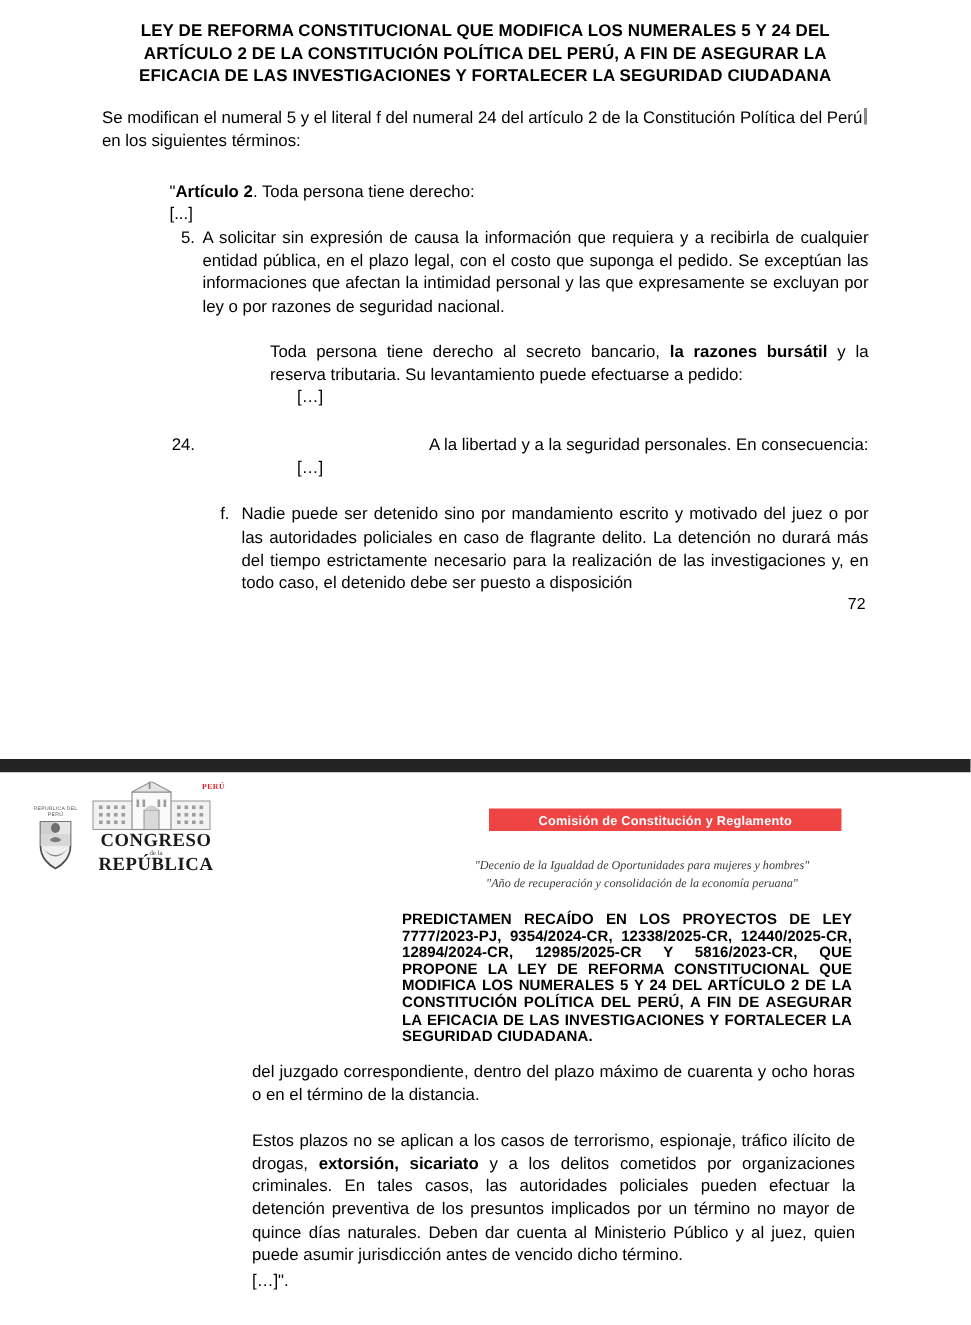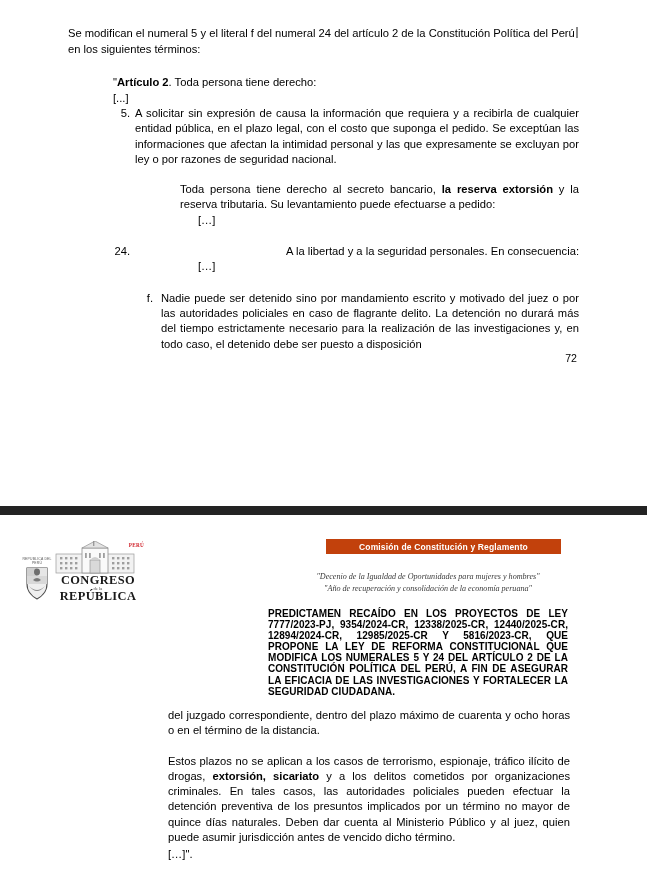--- a/index.html
+++ b/index.html
@@ -58,21 +58,21 @@
 
   .pgnum{text-align:right;font-size:10.6px;margin-top:0px;padding-right:2px;}
 
   
   .divider{position:absolute;left:0;top:506px;width:647px;height:9px;background:#232323;}
 
   
   .page2{position:absolute;left:0;top:515px;width:647px;height:368px;background:#fff;}
   .p2-head{position:relative;height:110px;}
 
-  .logos{position:absolute;left:22px;top:26px;display:flex;align-items:flex-end;}
+  .logos{position:absolute;left:22px;top:6px;display:flex;align-items:flex-end;gap:6px;}
   .shield{width:30px;height:46px;position:relative;}
   .shield .arc{
     position:absolute;left:-1px;top:0;width:32px;height:22px;
     font-size:3.4px;color:#555;text-align:center;letter-spacing:.2px;
   }
   .shield svg{position:absolute;left:2px;top:9px;}
   .cong{width:92px;position:relative;}
   .cong .bld{width:92px;height:33px;position:relative;}
   .cong .peru{
     position:absolute;right:0px;top:1px;color:#d0232b;font-weight:bold;
@@ -86,21 +86,21 @@
     font-family:"Liberation Serif", serif;font-size:4.6px;text-align:center;
     line-height:5px;color:#444;margin:-1px 0 -1px 0;
   }
   .cong .c3{
     font-family:"Liberation Serif", serif;font-weight:bold;font-size:12.4px;
     letter-spacing:.4px;text-align:center;line-height:13px;color:#1a1a1a;
   }
 
   .banner{
     position:absolute;left:326px;top:539px;width:235px;height:15px;
-    background:#c2410c;color:#fff;font-weight:bold;font-size:8.5px;
+    background:#ef4444;color:#fff;font-weight:bold;font-size:8.5px;
     display:flex;align-items:center;justify-content:center;letter-spacing:.15px;
   }
   .slogan{
     position:absolute;left:283px;top:571px;width:290px;text-align:center;
     font-style:italic;font-size:8.1px;line-height:11.5px;color:#3a3a3a;
     font-family:"Liberation Serif", serif;
   }
 
   .predict{
     position:absolute;left:268px;top:608px;width:300px;
@@ -115,41 +115,42 @@
   b{font-weight:bold;}
 </style>
 </head>
 <body>
 
 <div class="doc">
 
   <div class="page1">
     <div class="p1-inner">
 
+      <div class="title">LEY DE REFORMA CONSTITUCIONAL QUE MODIFICA LOS NUMERALES 5 Y 24 DEL ARTÍCULO 2 DE LA CONSTITUCIÓN POLÍTICA DEL PERÚ, A FIN DE ASEGURAR LA EFICACIA DE LAS INVESTIGACIONES Y FORTALECER LA SEGURIDAD CIUDADANA</div>
 
 
       <div class="body-txt">
         <span>Se modifican el numeral 5 y el literal f del numeral 24 del artículo 2 de la Constitución Política del Perú</span><span class="caret"></span><span>en los siguientes términos:</span>
       </div>
 
       <div class="blk">
 
         <div class="quote-head">
           <span>"</span><b>Artículo 2</b><span>. Toda persona tiene derecho:</span>
         </div>
 
         <div class="ell">[...]</div>
 
         <div class="num-item">
           <div class="n">5.</div>
           <div class="t">A solicitar sin expresión de causa la información que requiera y a recibirla de cualquier entidad pública, en el plazo legal, con el costo que suponga el pedido. Se exceptúan las informaciones que afectan la intimidad personal y las que expresamente se excluyan por ley o por razones de seguridad nacional.</div>
         </div>
 
         <div class="para-ind">
-          <span>Toda persona tiene derecho al secreto bancario, </span><b>la reserva extorsión</b><span> y la reserva tributaria. Su levantamiento puede efectuarse a pedido:</span>
+          <span>Toda persona tiene derecho al secreto bancario, </span><b>la razones bursátil</b><span> y la reserva tributaria. Su levantamiento puede efectuarse a pedido:</span>
         </div>
 
         <div class="ell-ind">[…]</div>
 
         <div class="num-item" style="margin-top:16px;">
           <div class="n">24.</div>
           <div class="t" style="text-align:right;">A la libertad y a la seguridad personales. En consecuencia:</div>
         </div>
 
         <div class="ell-ind">[…]</div>

